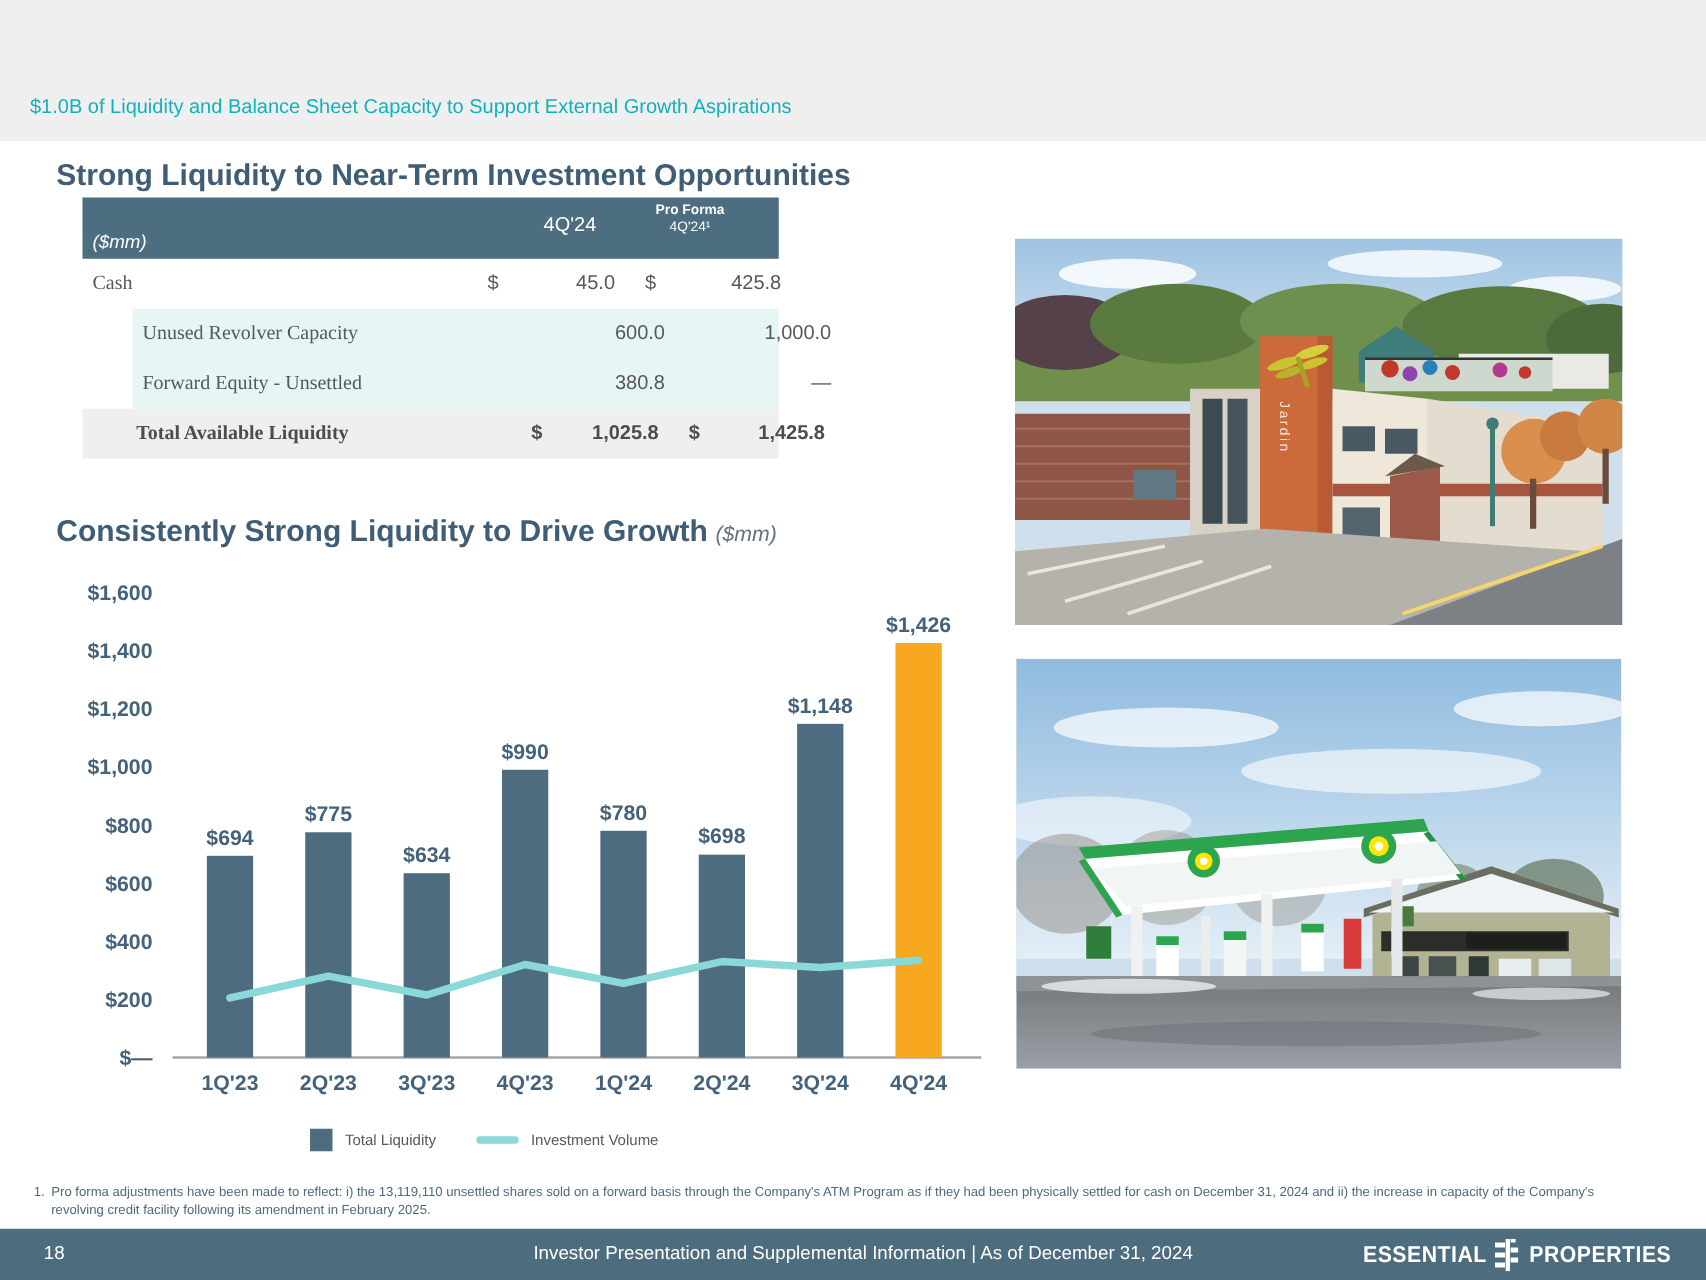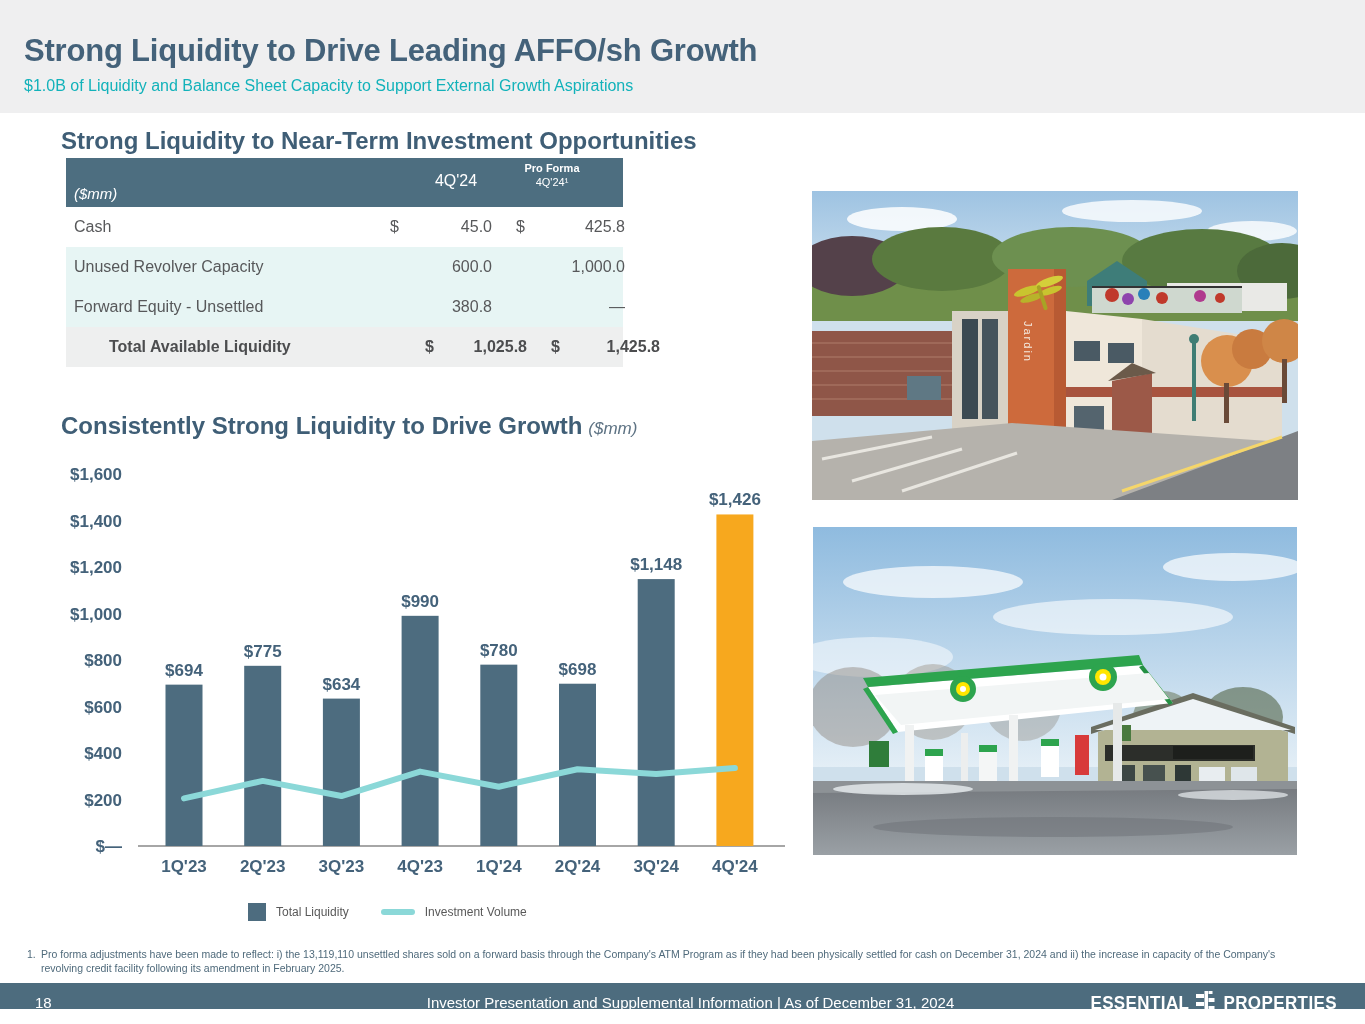--- a/index.html
+++ b/index.html
@@ -6,65 +6,64 @@
   html,body { background:#888; }
   .slide {
     position:relative; width:1365px; height:1024px; background:#ffffff;
     font-family:"Liberation Sans", sans-serif; overflow:hidden; margin:0 auto;
   }
   
   .band { position:absolute; left:0; top:0; width:1365px; height:113px; background:#efeff0; }
   .title { position:absolute; left:24px; top:33px; font-size:31px; font-weight:700; color:#44627a; letter-spacing:-0.2px; }
   .subtitle { position:absolute; left:24px; top:77px; font-size:16px; color:#12b2ba;text-align:center; }
   
-  .sec-h { position:absolute; left:45px; font-size:24px; font-weight:700; color:#3f5e76;margin-left:16px; }
+  .sec-h { position:absolute; left:45px; font-size:24px; font-weight:700; color:#3f5e76; }
   .sec-h em { font-style:italic; font-weight:400; font-size:17px; color:#5d7283; margin-left:6px; }
   
   .liq-table { position:absolute; left:66px; top:158px; width:557px; font-size:16px; color:#57585a; }
   .thead { position:relative; height:49px; background:#4d6e80; color:#ffffff; }
   .thead .unit { position:absolute; left:8px; bottom:5px; font-style:italic; font-size:15px; }
   .thead .c1 { position:absolute; left:330px; width:120px; top:14px; text-align:center; font-size:16px; }
   .thead .c2 { position:absolute; left:422px; width:128px; top:4px; text-align:center; font-size:11px; font-weight:700; line-height:1.25; }
   .thead .c2 .l2 { font-weight:400; }
   .trow { display:grid; grid-template-columns:316px 24px 78px 24px 24px 85px; align-items:center; height:40px; padding-left:8px; padding-right:6px; }
-  .trow .lab { grid-column:1; }
+  .trow .lab { grid-column:1;font-family:Liberation Serif, serif; }
   .trow .d  { text-align:left; }
   .trow .v  { text-align:right; }
-  .trow.teal  { background:#e7f5f4; }
+  .trow.teal  { background:#e7f5f4;margin-left:40px; }
   .trow.total { background:#eeefef; font-weight:700; color:#4c4d4f;padding-left:43px; }
   
   #chart text { font-family:"Liberation Sans", sans-serif; }
   .ytick  { font-size:17px; font-weight:700; fill:#44627a; }
   .xlabel { font-size:17px; font-weight:700; fill:#44627a; }
   .blabel { font-size:17px; font-weight:700; fill:#44627a; }
   #legend { position:absolute; left:248px; top:903px; display:flex; gap:32px; align-items:center; font-size:12px; color:#595959; }
   .leg-item { display:flex; align-items:center; gap:10px; }
   .sw-square { width:18px; height:18px; background:#4d6c7f; display:inline-block; }
   .sw-line { width:34px; height:6px; background:#8bd8d8; border-radius:3px; display:inline-block; }
   
   .photo { position:absolute; overflow:hidden; background:#cfe0ec; }
   .photo-top    { left:812px; top:191px; width:486px; height:309px; }
   .photo-bottom { left:813px; top:527px; width:484px; height:328px; }
   
   .footnote { position:absolute; left:27px; top:947px; width:1290px; display:flex; font-size:10.5px; line-height:1.35; color:#4f6a7b; }
   .footnote .num { width:14px; flex:none; }
   
-  .footer { position:absolute; left:0; top:983px; width:1365px; height:26px; background:#4d6c7e; color:#ffffff; }
+  .footer { position:absolute; left:0; top:983px; width:1365px; height:41px; background:#4d6c7e; color:#ffffff; }
   .pagenum { position:absolute; left:35px; top:11px; font-size:15px; }
   .footer-text { position:absolute; left:16px; right:0; top:11px; text-align:center; font-size:15px; }
   .logo { position:absolute; right:28px; top:8px; display:flex; align-items:center; gap:7px;text-align:center; }
   .logo span { font-size:17px; font-weight:700; letter-spacing:0.4px; transform:scaleY(1.08); }
 </style>
 </head>
 <body>
 
 <div class="slide">
 
   <header class="band">
-    <h1 class="title">Strong Liquidity to Drive Leading AFFO/sh Growth</h1>
     <div class="subtitle">$1.0B of Liquidity and Balance Sheet Capacity to Support External Growth Aspirations</div>
   </header>
 
   <h2 class="sec-h" style="top:127px;">Strong Liquidity to Near-Term Investment Opportunities</h2>
 
   <div class="liq-table">
     <div class="thead">
       <span class="unit">($mm)</span>
       <span class="c1">4Q'24</span>
       <span class="c2">

